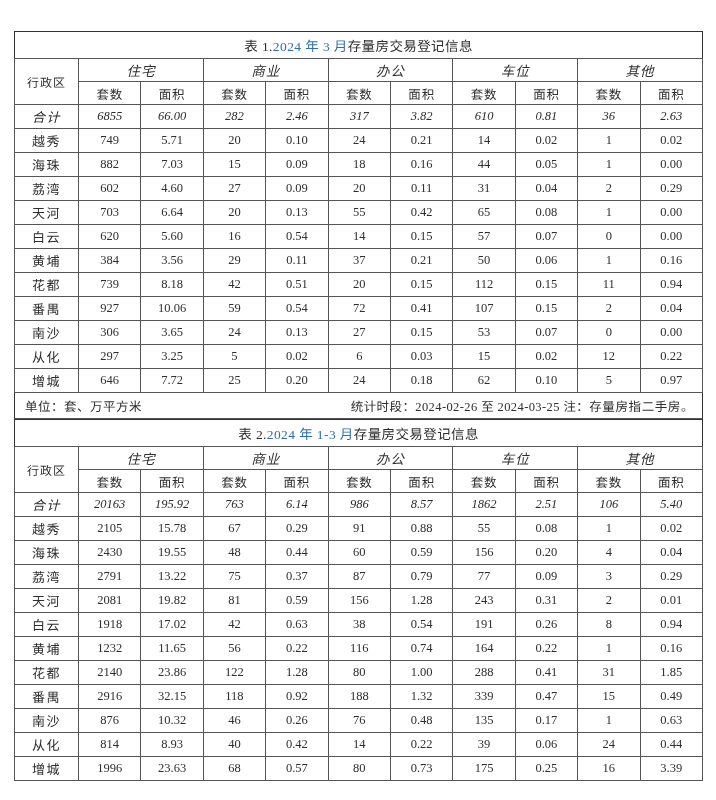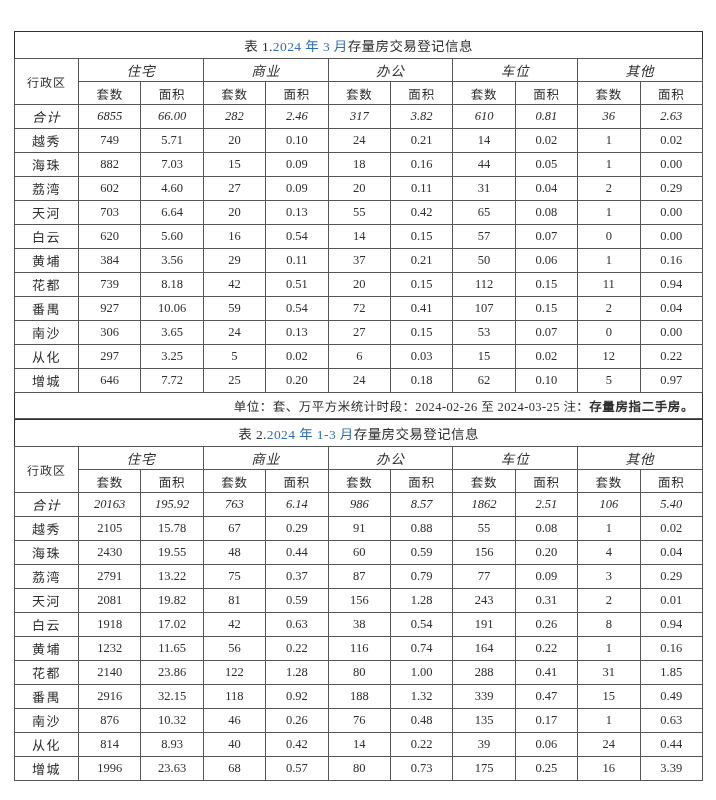--- a/index.html
+++ b/index.html
@@ -116,27 +116,27 @@
     border-left: none !important;
     border-right: none !important;
     text-align: left;
     position: relative;
     font-size: 12.5px;
     color: #1c1c1c;
   }
   .foot-inner {
     display: flex;
     align-items: center;
-    justify-content: flex-end;
+    justify-content: space-between;
     padding: 0 8px 0 10px;
     white-space: nowrap;
   }
   .foot-left { letter-spacing: 0.5px; }
   .foot-right { letter-spacing: 0.4px; }
-  .foot-strong { font-weight: 700; letter-spacing: 0.6px; }
+  .foot-strong { font-weight: 400; letter-spacing: 0.6px; }
 
   
   col.c-region { width: 64px; }
   col.c-data   { width: 62.4px; }
 </style>
 </head>
 <body>
 
 <div class="page">
 

